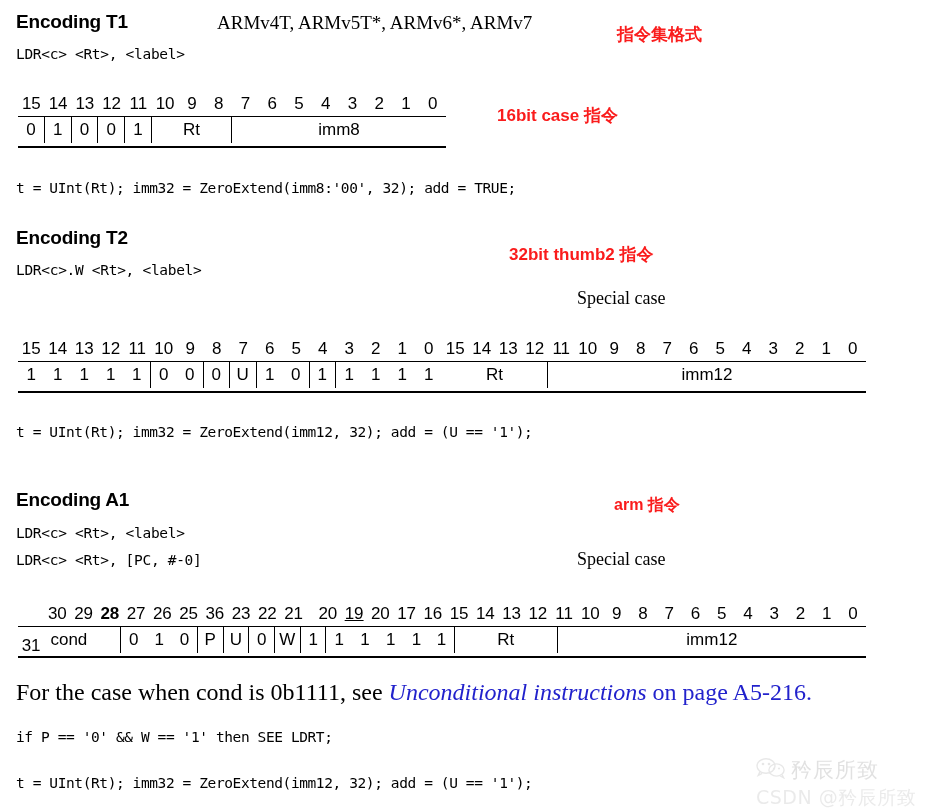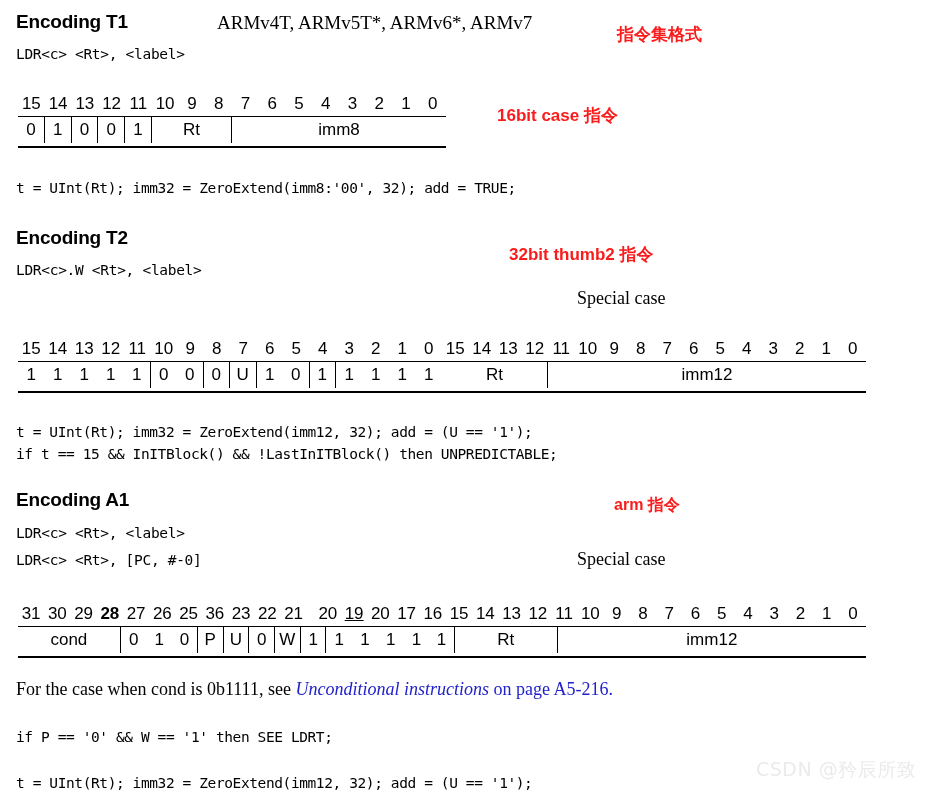--- a/index.html
+++ b/index.html
@@ -251,34 +251,33 @@
         <div class="hcell" style="width:26.5px;">0</div>
       </div>
       <div class="bitrow fld">
         <div class="fcell" style="width:106px;">Rt</div>
         <div class="fcell" style="width:318px;">imm12</div>
       </div>
     </div>
   </div>
 
   <div class="abs code" style="left:16px; top:422px;">t = UInt(Rt);  imm32 = ZeroExtend(imm12, 32);  add = (U == '1');</div>
-  <div class="abs code" style="left:16px; top:444px;">if t == 15 &amp;&amp; InITBlock() &amp;&amp; !LastInITBlock() then UNPREDICTABLE;</div>
 
   <div class="abs enc-title" style="left:16px; top:489px;">Encoding A1</div>
   <div class="abs asm" style="left:16px; top:525px;">LDR&lt;c&gt; &lt;Rt&gt;, &lt;label&gt;</div>
   <div class="abs asm" style="left:16px; top:552px;">LDR&lt;c&gt; &lt;Rt&gt;, [PC, #-0]</div>
   <div class="abs special-case" style="left:577px; top:549px;">Special case</div>
   <div class="abs redbox small" style="left:614px; top:495px;">arm 指令</div>
 
   <div class="tbl-wrap" style="left:18px; top:602px; width:848px; height:56px;">
     <div class="sidebar-l" style="left:0px; height:56px;"></div>
     <div class="sidebar-r" style="left:845.8px; height:56px;"></div>
     <div class="bittable" style="left:0px; top:0px; width:848px; height:56px; border-left:none; border-right:none;">
       <div class="bitrow hdr">
-        <div class="hcell" style="width:26.5px;">31</div>
+        <div class="hcell" style="width:26.5px;margin-top:32px;">31</div>
         <div class="hcell" style="width:26.5px;">30</div>
         <div class="hcell" style="width:26.5px;">29</div>
         <div class="hcell" style="width:26.5px;font-weight:bold;">28</div>
         <div class="hcell" style="width:26.5px;">27</div>
         <div class="hcell" style="width:26.5px;">26</div>
         <div class="hcell" style="width:26.5px;">25</div>
         <div class="hcell" style="width:26.5px;">36</div>
         <div class="hcell" style="width:26.5px;">23</div>
         <div class="hcell" style="width:26.5px;">22</div>
         <div class="hcell" style="width:26.5px;">21</div>
@@ -319,24 +318,39 @@
         <div class="fcell" style="width:26.5px; border-right:none;">1</div>
         <div class="fcell" style="width:26.5px; border-right:none;">1</div>
         <div class="fcell" style="width:26.5px; border-right:none;">1</div>
         <div class="fcell" style="width:26.5px;">1</div>
         <div class="fcell" style="width:106px;">Rt</div>
         <div class="fcell" style="width:318px;">imm12</div>
       </div>
     </div>
   </div>
 
-  <div class="abs" style="left:16px; top:679px; font-size:18px;">
+  <div class="abs" style="left:16px; top:679px; font-size:24px;">
     <span>For the case when cond is 0b1111, see </span><span class="blue-it">Unconditional instructions</span><span class="blue"> on page A5-216.</span>
   </div>
 
   <div class="abs code" style="left:16px; top:727px;">if P == '0' &amp;&amp; W == '1' then SEE LDRT;</div>
   <div class="abs code" style="left:16px; top:773px;">t = UInt(Rt);  imm32 = ZeroExtend(imm12, 32);  add = (U == '1');</div>
 
   <div class="watermark" style="left:756px; top:756px;">
+    <div class="wm-line1">
+      <span class="wechat-ico">
+        <svg width="30" height="22" viewBox="0 0 30 22" aria-hidden="true">
+          <ellipse cx="10" cy="9" rx="9" ry="7.2" fill="none" stroke="#cccccc" stroke-width="1.4"></ellipse>
+          <path d="M4 14.6 L2.2 18.4 L6.2 16.3" fill="none" stroke="#cccccc" stroke-width="1.4"></path>
+          <circle cx="7" cy="7" r="1.3" fill="#cccccc"></circle>
+          <circle cx="13" cy="7" r="1.3" fill="#cccccc"></circle>
+          <ellipse cx="20.5" cy="13" rx="7.6" ry="6.1" fill="none" stroke="#cccccc" stroke-width="1.4"></ellipse>
+          <path d="M26 17.6 L27.6 20.8 L24.2 19" fill="none" stroke="#cccccc" stroke-width="1.4"></path>
+          <circle cx="18" cy="11.5" r="1.1" fill="#cccccc"></circle>
+          <circle cx="23" cy="11.5" r="1.1" fill="#cccccc"></circle>
+        </svg>
+      </span>
+      <span>矜辰所致</span>
+    </div>
     <div class="wm-line2">CSDN @矜辰所致</div>
   </div>
 
 </div>
 
 </body></html>

